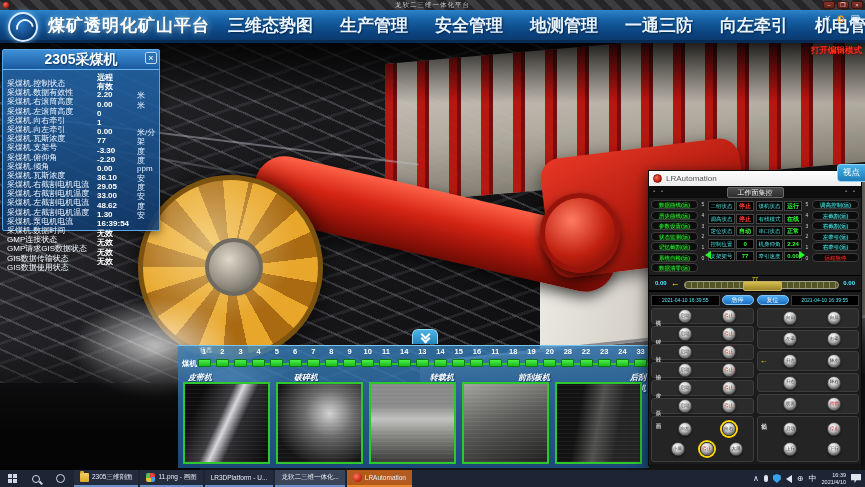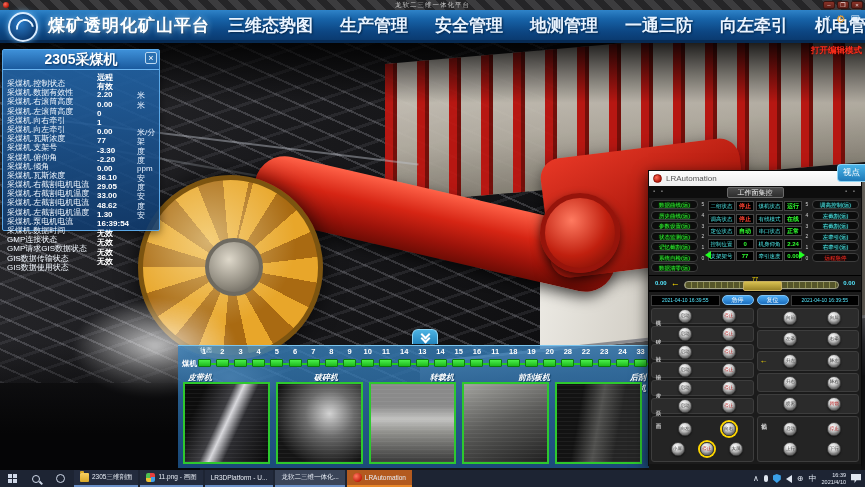--- a/index.html
+++ b/index.html
@@ -116,21 +116,21 @@
   .strip .status-lbl { position:absolute; left:22px; top:0px; font-size:6px; color:#d8ecf8; }
   .strip .machine-lbl { position:absolute; left:4px; top:13px; font-size:7.5px; font-weight:bold; color:#fff; }
   .numline { position:absolute; left:24px; top:17px; width:446px; height:2px; background:#22cc22; }
   .numcells { position:absolute; left:17px; top:1px; display:flex; }
   .numcell { width:18.2px; text-align:center; }
   .numcell .n { font-size:7.5px; font-weight:bold; color:#fff; height:10px; }
   .numcell .blk { width:13px; height:8px; margin:2px auto 0; background:linear-gradient(#4af04a,#1db81d);
     border:1px solid #0d7a0d; border-radius:1px; }
   .sec-lbl { position:absolute; top:26px; font-size:8px; font-weight:bold; color:#fff; font-style:italic;
     text-shadow:1px 1px 1px #0a3a60; }
-  .sec-lbl.s1{left:10px;} .sec-lbl.s2{left:136px;} .sec-lbl.s3{left:252px;} .sec-lbl.s4{left:340px;} .sec-lbl.s5{left:452px;}
+  .sec-lbl.s1{left:10px;} .sec-lbl.s2{left:116px;} .sec-lbl.s3{left:252px;} .sec-lbl.s4{left:340px;} .sec-lbl.s5{left:452px;}
   .cams { position:absolute; left:5px; top:36px; display:flex; gap:6px; }
   .cam { width:87px; height:82px; border:2px solid #2ec82e; background:#222; position:relative; overflow:hidden; }
   .cam:after { content:""; position:absolute; inset:0;
     background:repeating-linear-gradient(0deg, rgba(255,255,255,.05) 0 1px, rgba(0,0,0,0) 1px 4px); }
   .cam.cam1 { background:linear-gradient(115deg,#0d0d0d 18%,#3c3c40 42%,#d8d8dc 50%,#2c2c30 62%,#0a0a0a 100%); }
   .cam.cam2 { background:radial-gradient(ellipse at 62% 38%, #d2d2d2 0%, #6a6a6a 34%, #141414 78%); }
   .cam.cam3 { background:linear-gradient(180deg,#8a8a8a 0 28%,#c2c2c0 45%,#90908c 62%,#3a3a3a 100%); }
   .cam.cam4 { background:linear-gradient(160deg,#a2a29e 0%,#5a5a58 48%,#202020 100%); }
   .cam.cam5 { background:linear-gradient(100deg,#121212 28%,#50504e 50%,#242424 72%); }
 

